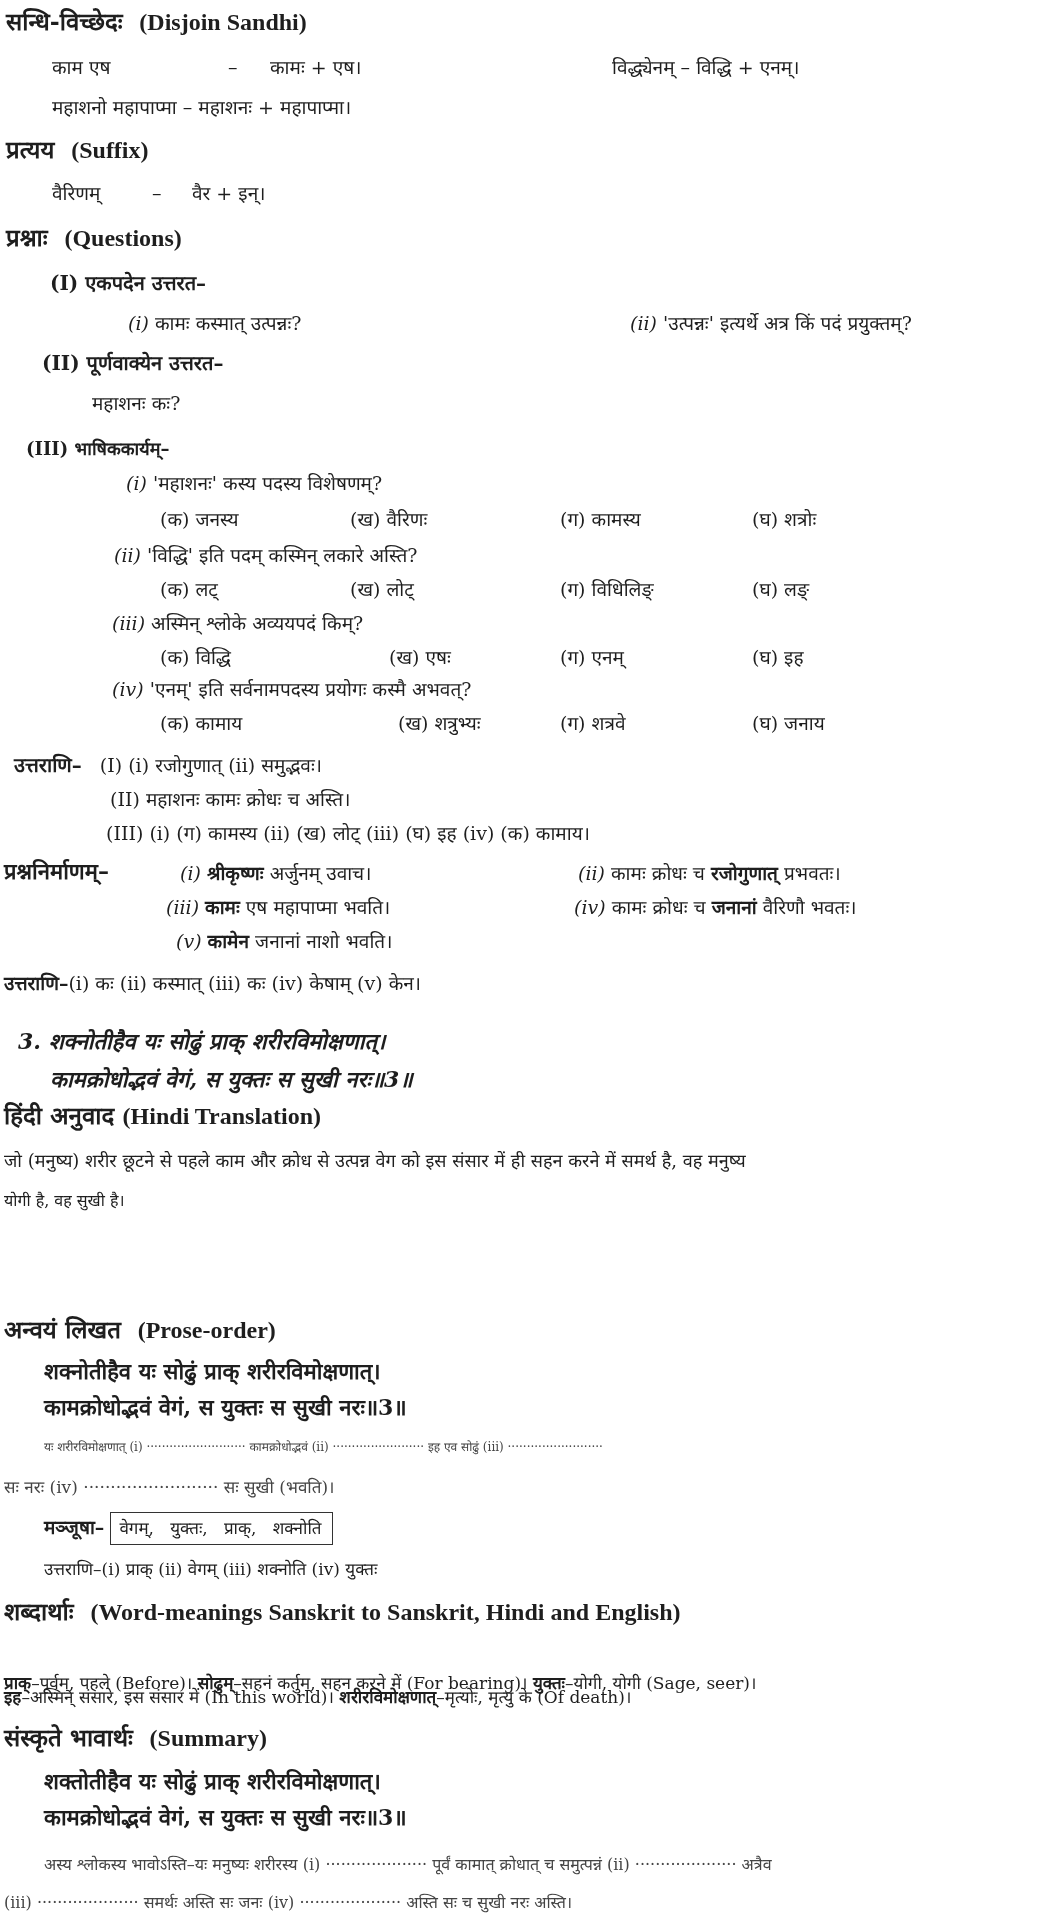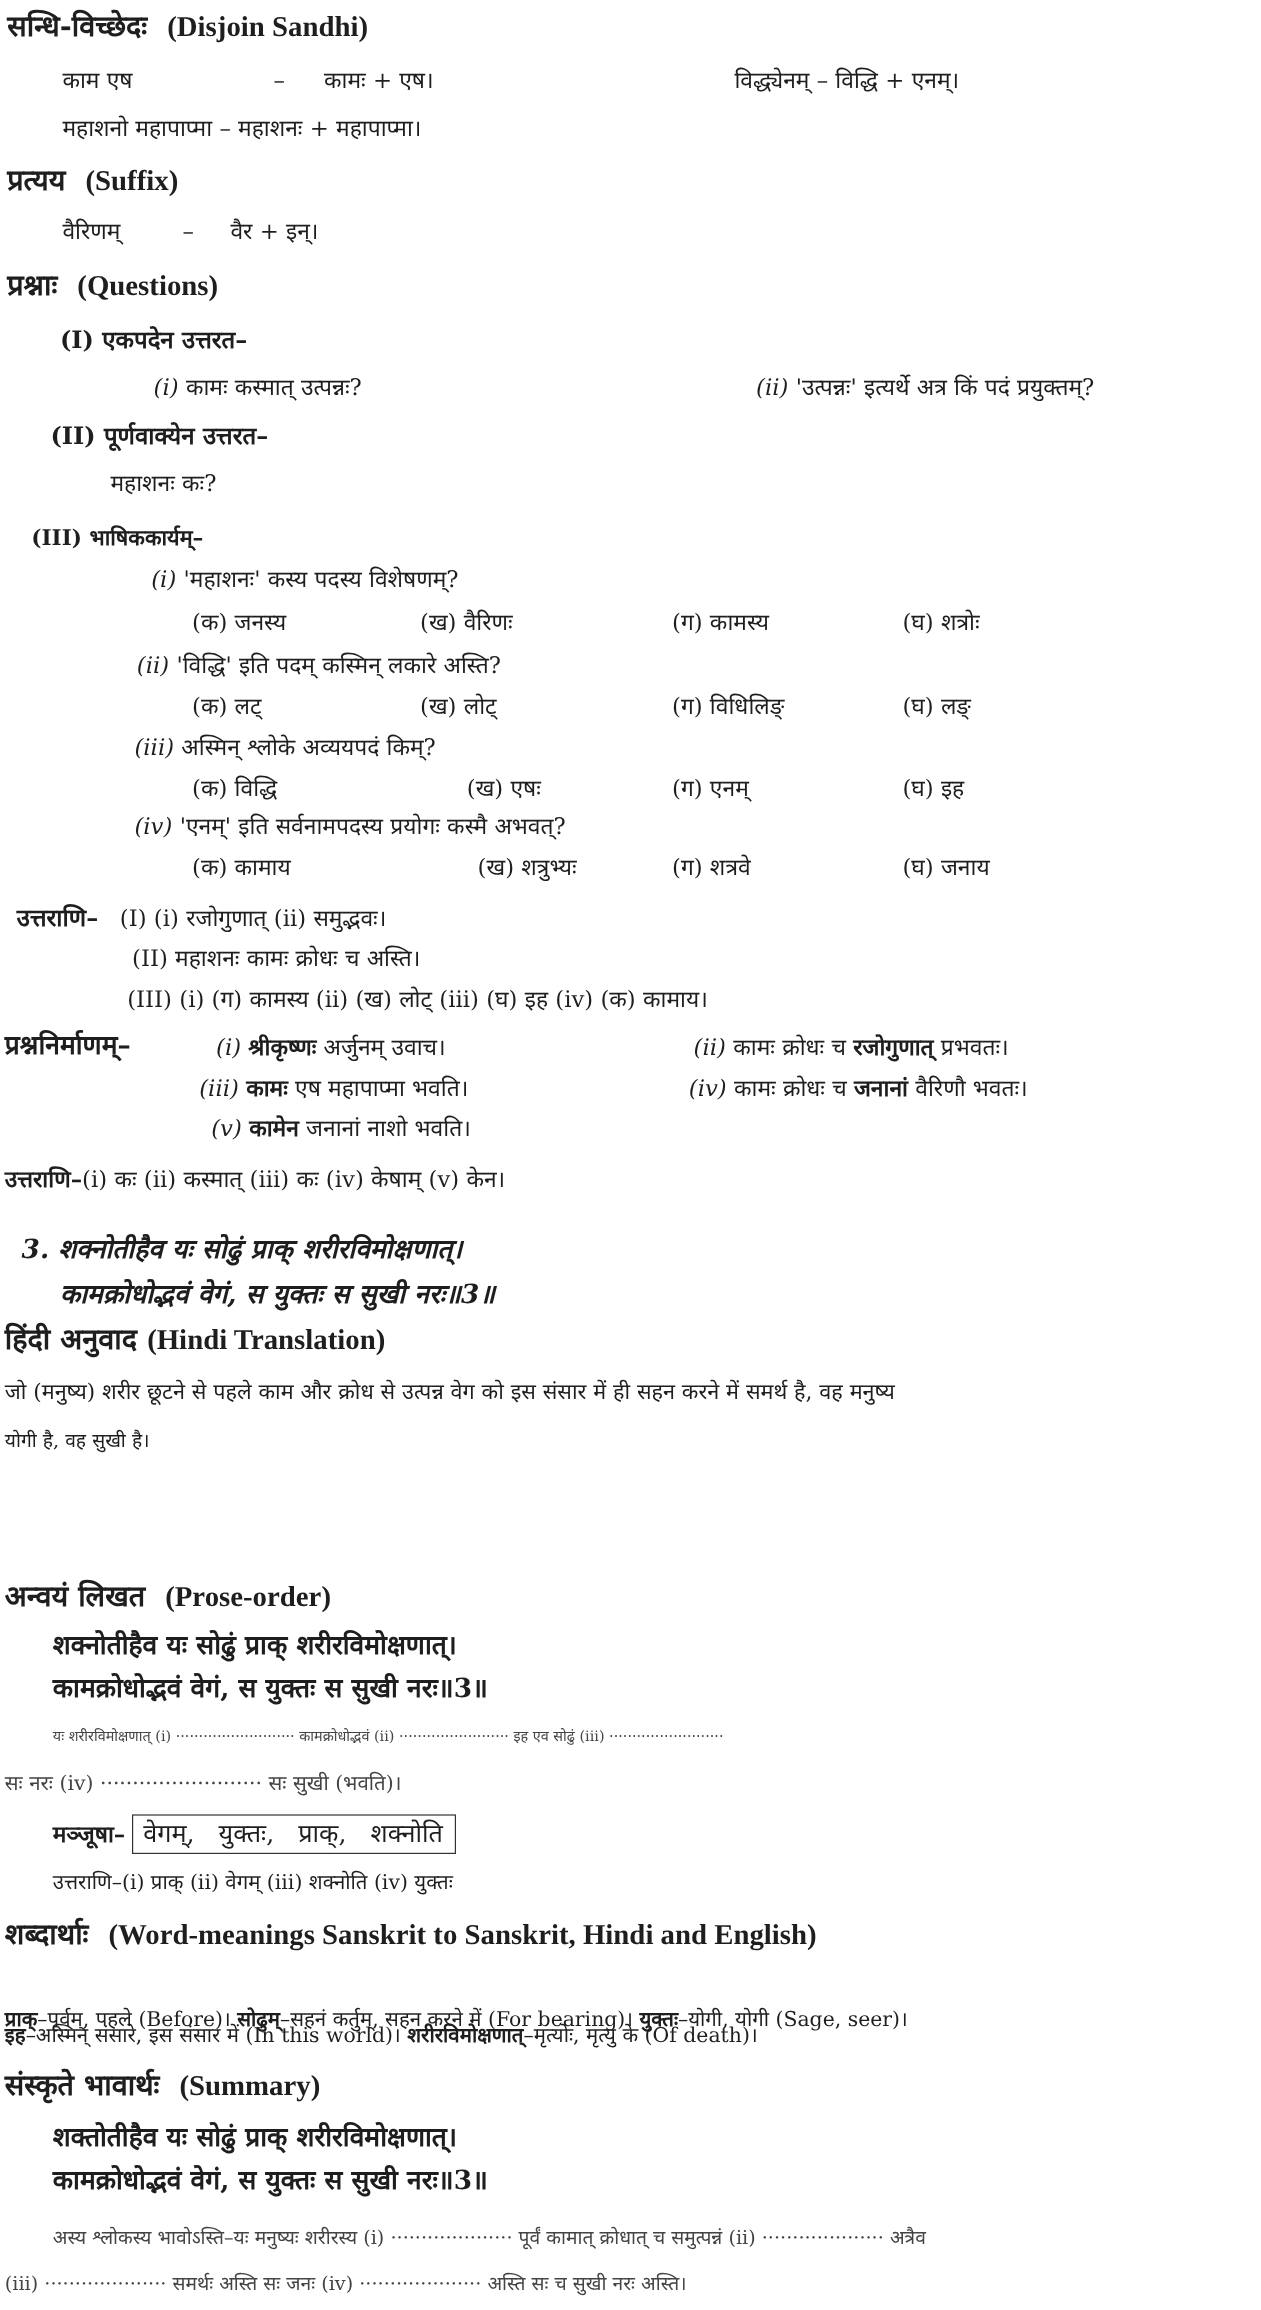--- a/index.html
+++ b/index.html
@@ -161,21 +161,21 @@
 <div class="ln h" style="left:4px; top:1314px;">
   <span>अन्वयं लिखत</span>&nbsp;
   <span class="en">(Prose-order)</span>
 </div>
 <div class="ln shloka2" style="left:44px; top:1358px;">शक्नोतीहैव यः सोढुं प्राक् शरीरविमोक्षणात्।</div>
 <div class="ln shloka2" style="left:44px; top:1394px;">कामक्रोधोद्भवं वेगं, स युक्तः स सुखी नरः॥3॥</div>
 <div class="ln dots" style="left:44px; top:1434px; font-size:12px;">यः शरीरविमोक्षणात् (i) ·························· कामक्रोधोद्भवं (ii) ························ इह एव सोढुं (iii) ·························</div>
 <div class="ln dots" style="left:4px; top:1474px; font-size:17px;">सः नरः (iv) ························· सः सुखी (भवति)।</div>
 <div class="ln" style="left:44px; top:1512px;">
   <span class="b">मञ्जूषा–</span>
-  <span class="box" style="white-space:pre; font-size:21px;text-align:right;">वेगम्,   युक्तः,   प्राक्,   शक्नोति</span>
+  <span class="box" style="white-space:pre; font-size:17px;text-align:right;">वेगम्,   युक्तः,   प्राक्,   शक्नोति</span>
 </div>
 <div class="ln" style="left:44px; top:1556px; font-size:17px;">उत्तराणि–(i) प्राक्  (ii) वेगम्  (iii) शक्नोति  (iv) युक्तः</div>
 
 <div class="ln h" style="left:4px; top:1596px;">
   <span>शब्दार्थाः</span>&nbsp;
   <span class="en">(Word-meanings Sanskrit to Sanskrit, Hindi and English)</span>
 </div>
 <div class="ln" style="left:4px; top:1646px; font-size:17px;margin-top:24px;">
   <span class="b">प्राक्</span><span>–पूर्वम्, पहले (Before)। </span>
   <span class="b">सोढुम्</span><span>–सहनं कर्तुम्, सहन करने में (For bearing)। </span>

